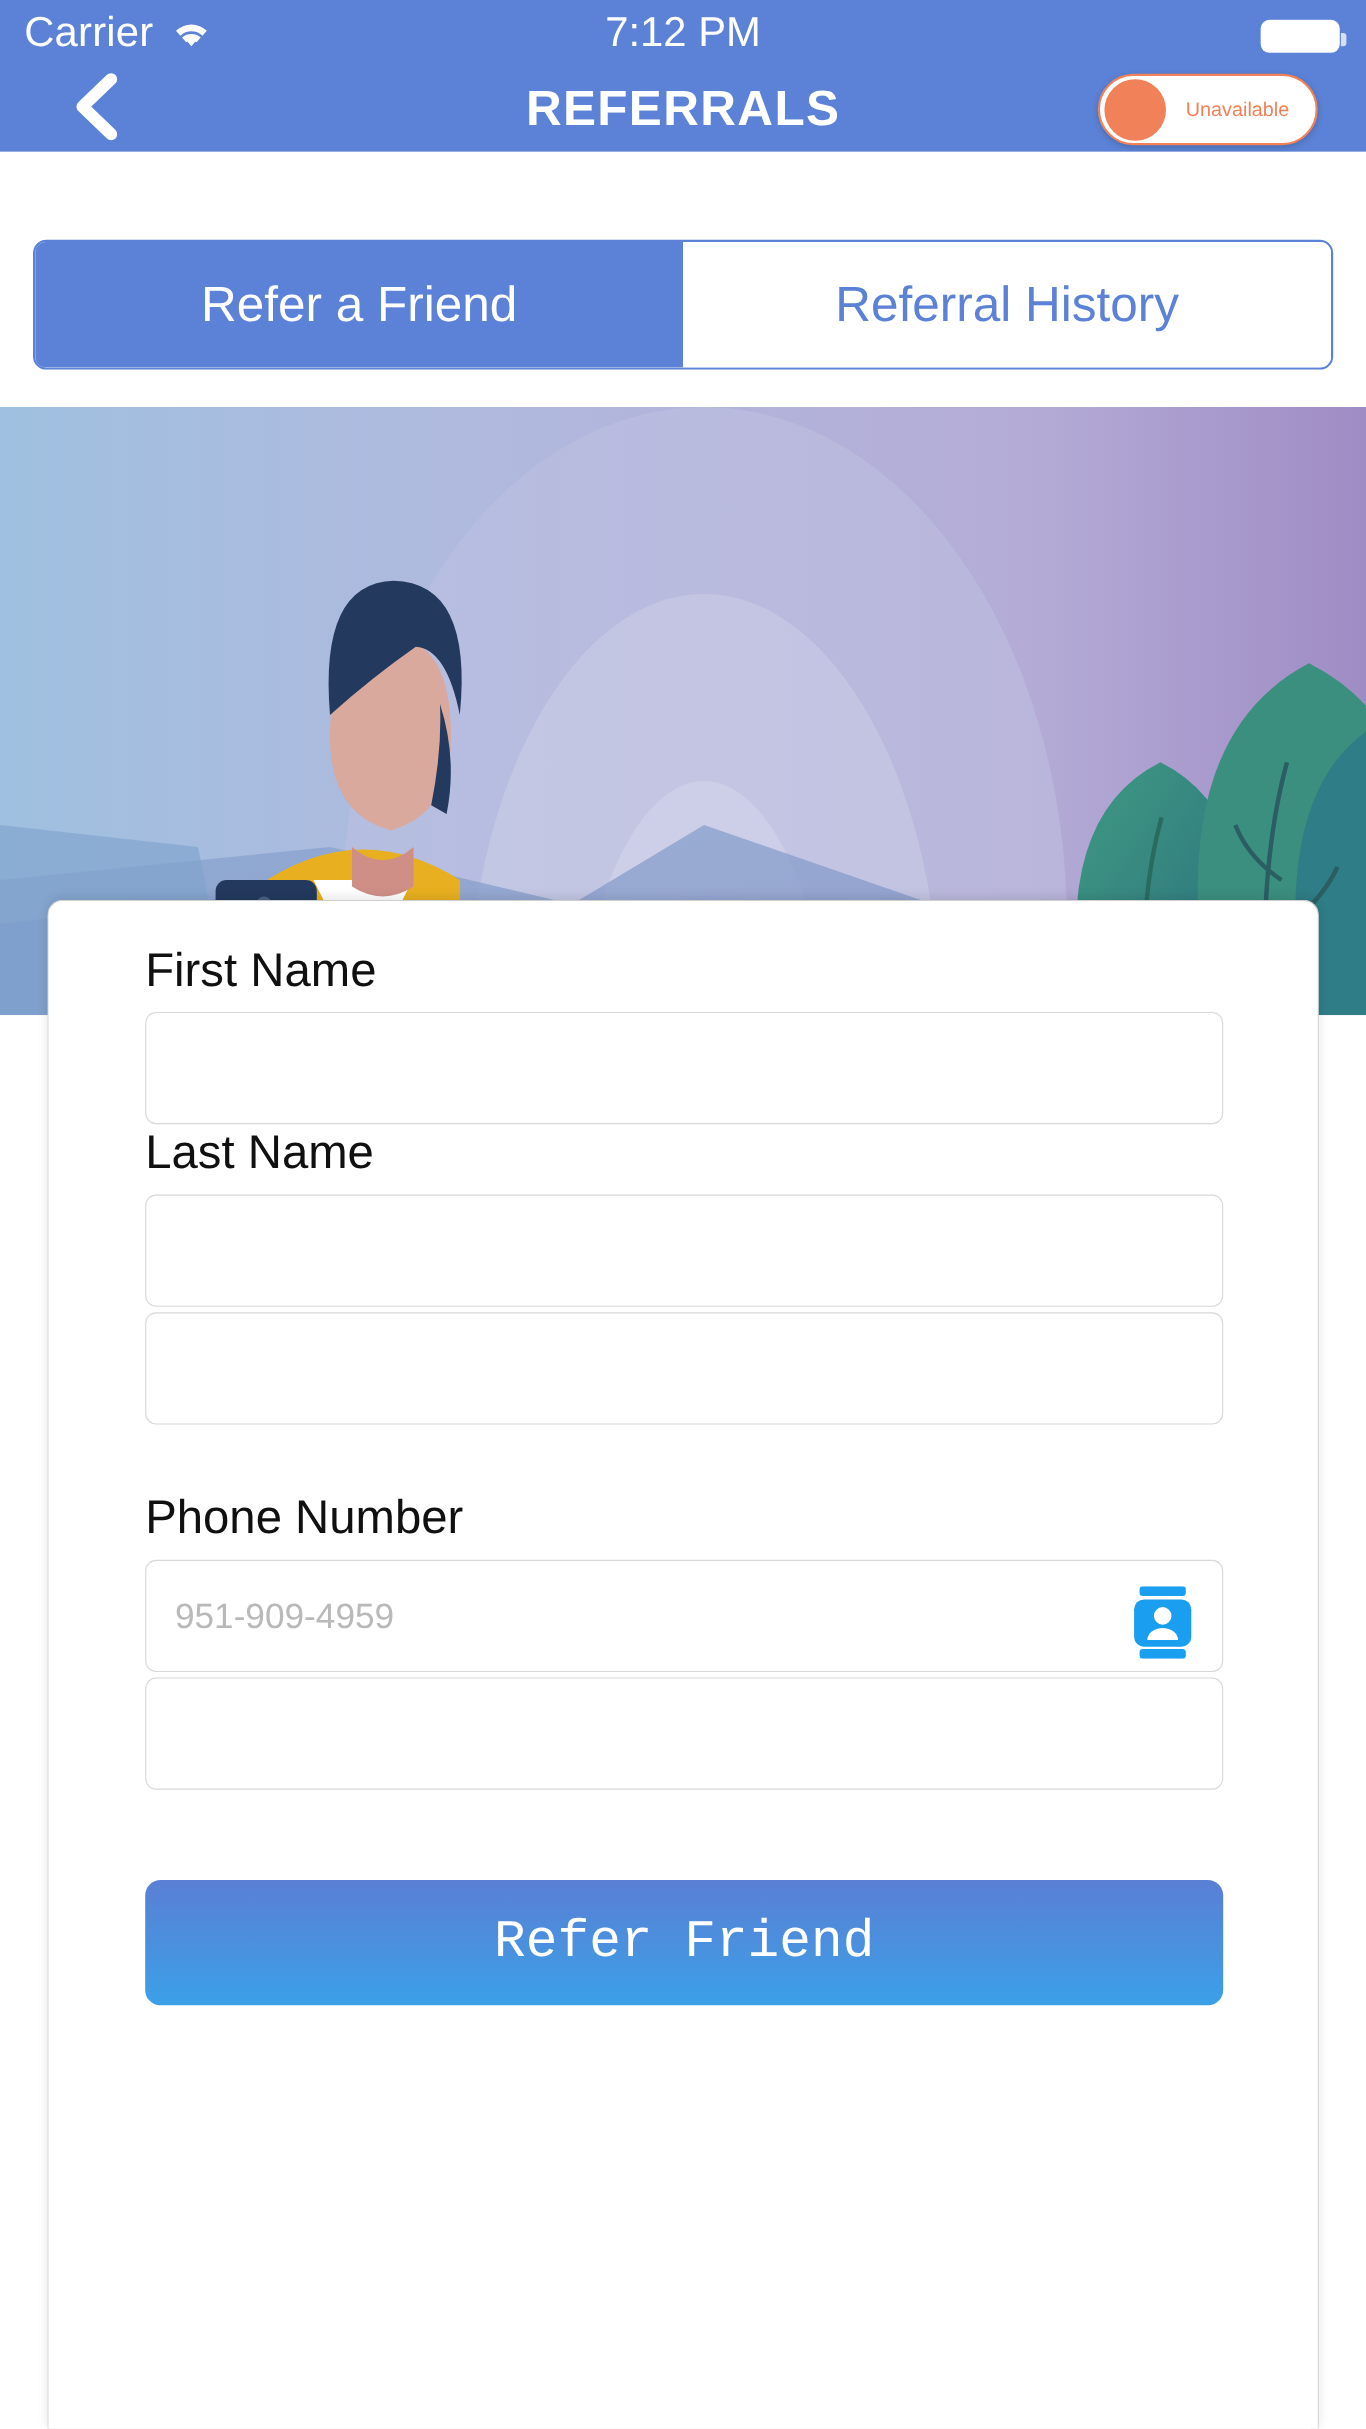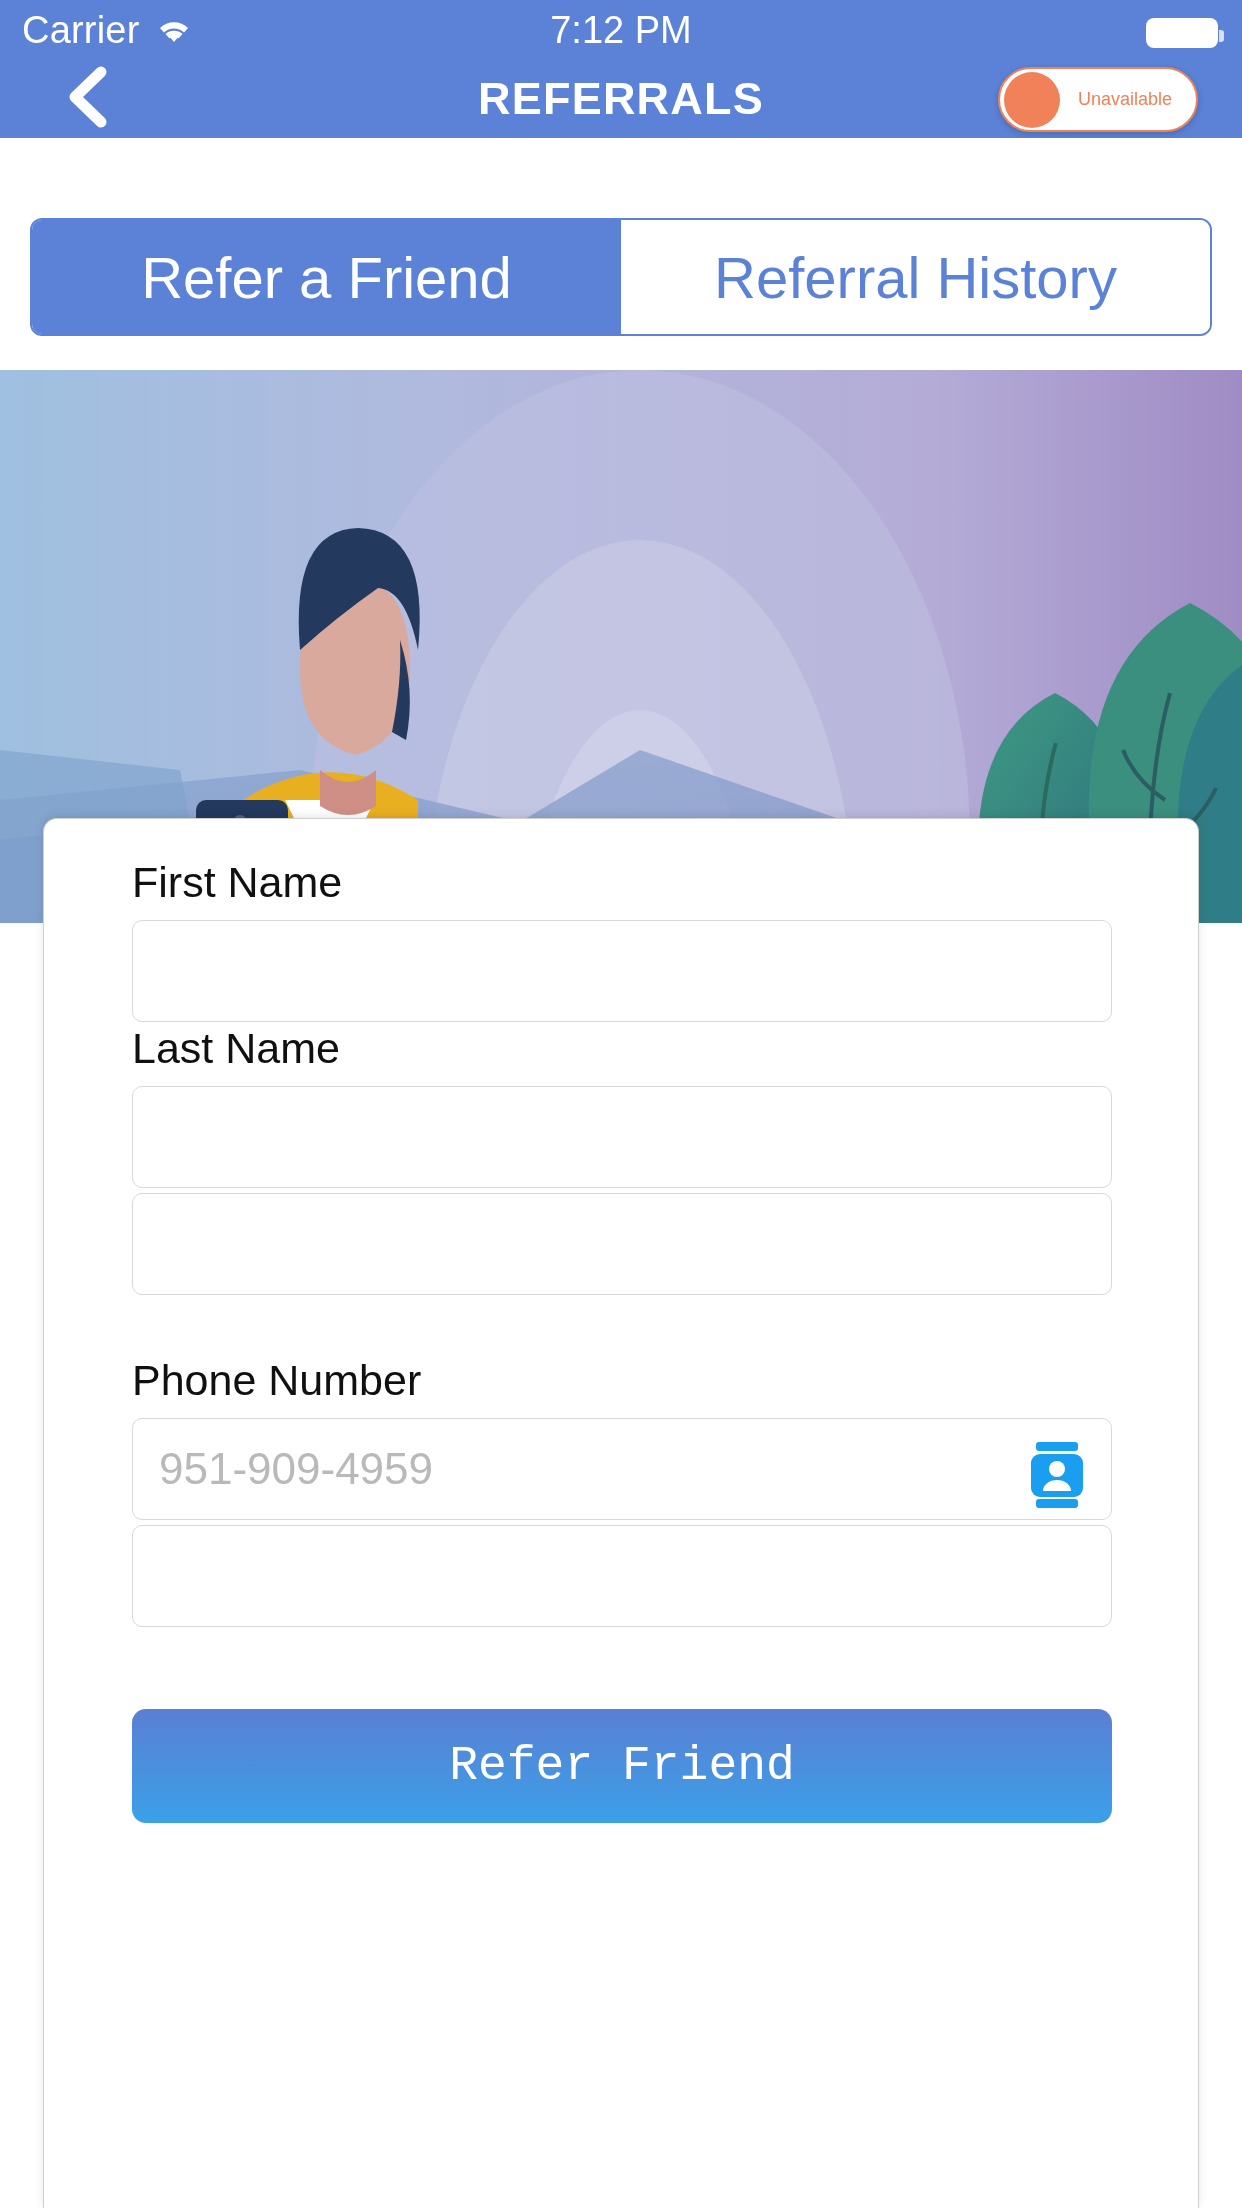--- a/index.html
+++ b/index.html
@@ -60,21 +60,21 @@
     position:absolute; left:0; top:138px; width:1242px; height:131px;
     background:#ffffff;
   }
   .tabs{
     position:absolute; left:30px; top:80px; width:1182px; height:118px;
     display:flex; border:2px solid #5b82d6; border-radius:12px; overflow:hidden;
     background:#fff;
   }
   .tab{
     flex:1; display:flex; align-items:center; justify-content:center;
-    font-size:58px;
+    font-size:45px;
   }
   .tab.active{ background:#5b82d6; color:#ffffff; }
   .tab.inactive{ background:#ffffff; color:#5b82d6; }
 
   
   .hero{
     position:absolute; left:0; top:370px; width:1242px; height:553px;
     overflow:hidden;
   }
   .hero svg{ display:block; width:1242px; height:553px; }
@@ -89,21 +89,21 @@
   }
   .form{
     position:absolute; left:0; top:0; width:1156px; padding:0;
   }
   .field{ position:absolute; left:88px; width:980px; }
   .flabel{
     font-size:43px; color:#101010; line-height:1; margin-bottom:16px; display:block;
   }
   .finput{
     width:980px; height:102px; border:1px solid #d8d8d8; border-radius:10px;
-    background:#ffffff; font-size:44px; color:#b6b6b6; padding:0 26px;
+    background:#ffffff; font-size:32px; color:#b6b6b6; padding:0 26px;
     font-family:"Liberation Sans", sans-serif; outline:none; display:block;
   }
   .finput::placeholder{ color:#b9b9b9; }
   .finput.withicon{ padding-right:110px; }
   .contact-icon{
     position:absolute; right:26px; top:24px; width:58px; height:66px;
   }
   .refer-btn{
     position:absolute; left:88px; width:980px; height:114px;
     border-radius:14px; border:none;

